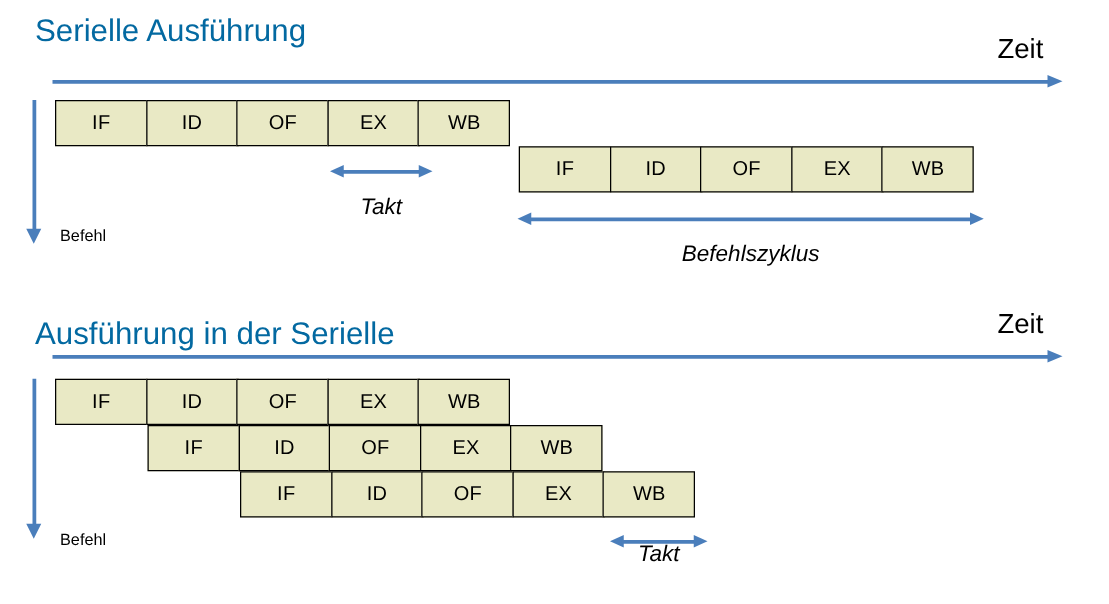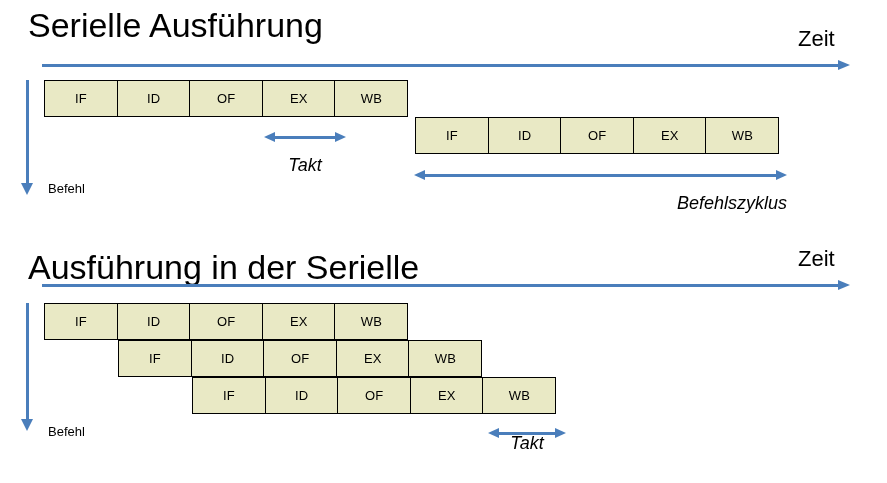--- a/index.html
+++ b/index.html
@@ -21,23 +21,23 @@
     left: 0;
     width: 887px;
   }
   #section-serial  { top: 0px;   height: 242px; }
   #section-pipeline{ top: 242px; height: 241px; }
 
   .section-title {
     position: absolute;
     left: 28px;
     top: 8px;
-    font-size: 34px;
+    font-size: 25px;
     line-height: 34px;
-    color: #000000;
+    color: #0369a1;
     white-space: nowrap;
   }
 
   
   .time-axis {
     position: absolute;
     left: 42px;
     top: 60px;
     width: 808px;
     height: 12px;
@@ -103,21 +103,21 @@
   .stage-cell {
     width: 74px;
     height: 37px;
     box-sizing: border-box;
     border: 1.4px solid #000000;
     margin-left: -1.4px;
     background: #e9e9c5;
     display: flex;
     align-items: center;
     justify-content: center;
-    font-size: 13px;
+    font-size: 16px;
     letter-spacing: 0.2px;
   }
   .stage-cell:first-child { margin-left: 0; }
 
   
   .measure {
     position: absolute;
     height: 11px;
   }
   .measure .bar {
@@ -186,21 +186,21 @@
     <div class="bar"></div>
     <div class="head-r"></div>
   </div>
   <div class="measure-label" style="left:264px; top:155px; width:82px;">Takt</div>
 
   <div class="measure" style="left:414px; top:170px; width:373px;">
     <div class="head-l"></div>
     <div class="bar"></div>
     <div class="head-r"></div>
   </div>
-  <div class="measure-label" style="left:414px; top:193px; width:373px;text-align:right;">Befehlszyklus</div>
+  <div class="measure-label" style="left:414px; top:193px; width:373px;">Befehlszyklus</div>
 </div>
 
 <div class="section" id="section-pipeline">
 
   <div class="section-title">Ausführung in der Serielle</div>
 
   <div class="time-axis" style="top:38px;">
     <div class="bar"></div>
     <div class="head"></div>
   </div>

